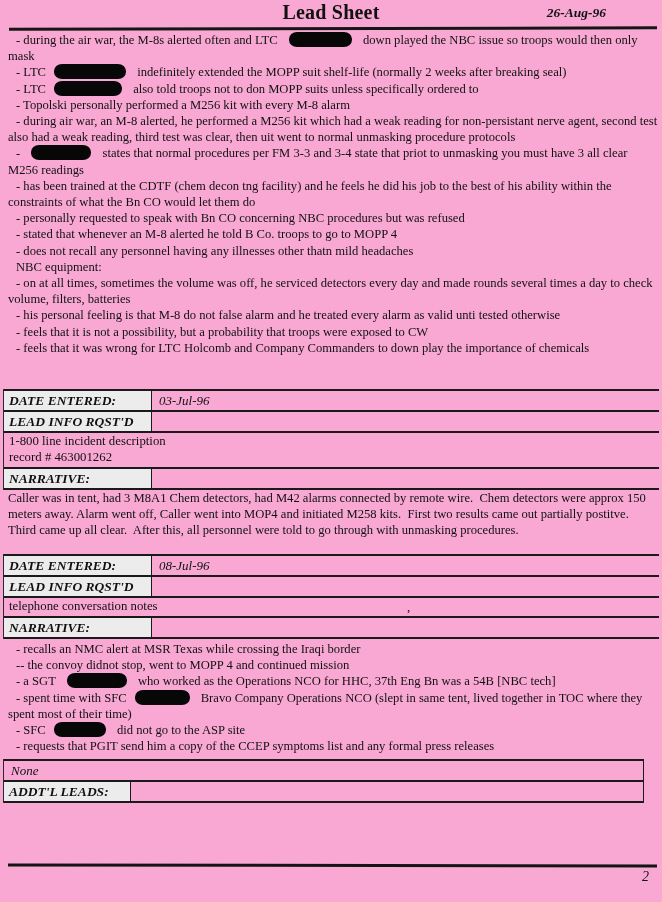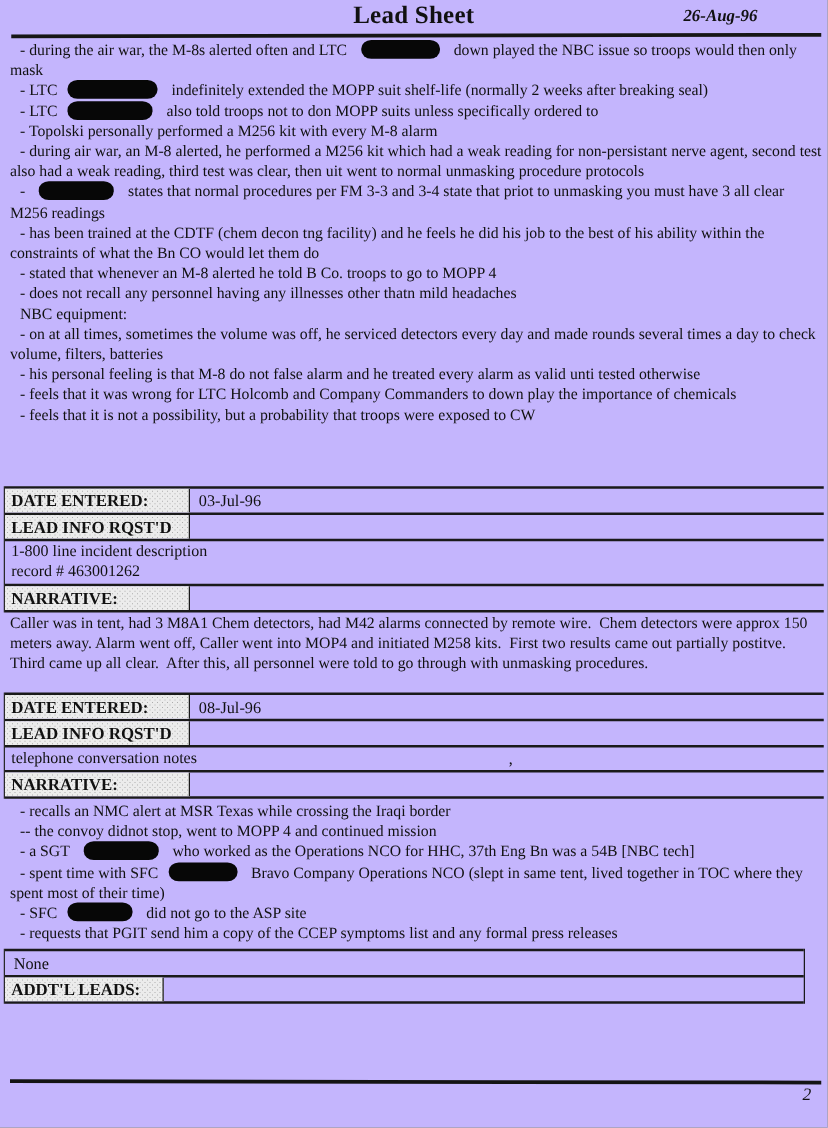--- a/index.html
+++ b/index.html
@@ -1,18 +1,18 @@
 <!DOCTYPE html>
 <html><head>
 <meta charset="utf-8">
 <style>
   html, body { margin:0; padding:0; background:#9a9a9a; }
   .page {
     position:relative; width:662px; height:902px; margin:0 auto;
-    background:#c4b5fd; color:#111;
+    background:#f9a8d4; color:#111;
     font-family:"Liberation Serif", serif;
     overflow:hidden;
   }
 
   
   .doc-title {
     position:absolute; top:1px; left:0; width:100%;
     text-align:center; font-size:20px; font-weight:bold; letter-spacing:.2px;
   }
   .doc-date {
@@ -42,21 +42,21 @@
   
   .entry-table, .footer-table {
     position:absolute; left:3px; box-sizing:border-box;
     border-left:1.5px solid #2a2a2a;
   }
   .entry-table { width:656px; }
   #entry1-table { top:389px; }
   #entry2-table { top:554px; }
   .footer-table { top:759px; width:641px; border-right:1.5px solid #1a1a1a; }
 
-  .trow { display:flex; border-top:2px solid #1a1a1a; align-items:center; }
+  .trow { display:flex; border-top:2px solid #1a1a1a; align-items:center;font-style:italic; }
   .trow.last { border-bottom:2px solid #1a1a1a;gap:32px; }
   .tlabel {
     width:148px; box-sizing:border-box; padding:1px 0 1px 5px;
     font-weight:bold; font-size:13.5px; line-height:17px;
     border-right:1.5px solid #1a1a1a;
     background-color:#ececec;
     background-image:
       radial-gradient(#aeaeae 22%, rgba(0,0,0,0) 24%),
       radial-gradient(#aeaeae 22%, rgba(0,0,0,0) 24%);
     background-size:4px 4px; background-position:0 0, 2px 2px;
@@ -96,27 +96,28 @@
   <div class="top-rule"></div>
 
   <div class="notes-block" id="top-notes">
       <div class="note-line"><span>- during the air war, the M-8s alerted often and LTC </span><span class="redaction" style="width: 63px;"></span><span> down played the NBC issue so troops would then only mask</span></div>
       <div class="note-line"><span>- LTC</span><span class="redaction" style="width: 72px;"></span><span> indefinitely extended the MOPP suit shelf-life (normally 2 weeks after breaking seal)</span></div>
       <div class="note-line"><span>- LTC</span><span class="redaction" style="width: 68px;"></span><span> also told troops not to don MOPP suits unless specifically ordered to</span></div>
       <div class="note-line"><span>- Topolski personally performed a M256 kit with every M-8 alarm</span></div>
       <div class="note-line"><span>- during air war, an M-8 alerted, he performed a M256 kit which had a weak reading for non-persistant nerve agent, second test also had a weak reading, third test was clear, then uit went to normal unmasking procedure protocols</span></div>
       <div class="note-line"><span>- </span><span class="redaction" style="width: 60px;"></span><span> states that normal procedures per FM 3-3 and 3-4 state that priot to unmasking you must have 3 all clear M256 readings</span></div>
       <div class="note-line"><span>- has been trained at the CDTF (chem decon tng facility) and he feels he did his job to the best of his ability within the constraints of what the Bn CO would let them do</span></div>
+      <div class="note-line"><span>- personally requested to speak with Bn CO concerning NBC procedures but was refused</span></div>
       <div class="note-line"><span>- stated that whenever an M-8 alerted he told B Co. troops to go to MOPP 4</span></div>
       <div class="note-line"><span>- does not recall any personnel having any illnesses other thatn mild headaches</span></div>
       <div class="note-line"><span>NBC equipment:</span></div>
       <div class="note-line"><span>- on at all times, sometimes the volume was off, he serviced detectors every day and made rounds several times a day to check volume, filters, batteries</span></div>
       <div class="note-line"><span>- his personal feeling is that M-8 do not false alarm and he treated every alarm as valid unti tested otherwise</span></div>
+      <div class="note-line"><span>- feels that it is not a possibility, but a probability that troops were exposed to CW</span></div>
       <div class="note-line"><span>- feels that it was wrong for LTC Holcomb and Company Commanders to down play the importance of chemicals</span></div>
-      <div class="note-line"><span>- feels that it is not a possibility, but a probability that troops were exposed to CW</span></div>
     </div>
 
   <div class="entry-table" id="entry1-table">
     <div class="trow">
       <div class="tlabel">DATE ENTERED:</div>
       <div class="tvalue">03-Jul-96</div>
     </div>
     <div class="trow">
       <div class="tlabel">LEAD INFO RQST'D</div>
       <div class="tvalue"></div>

